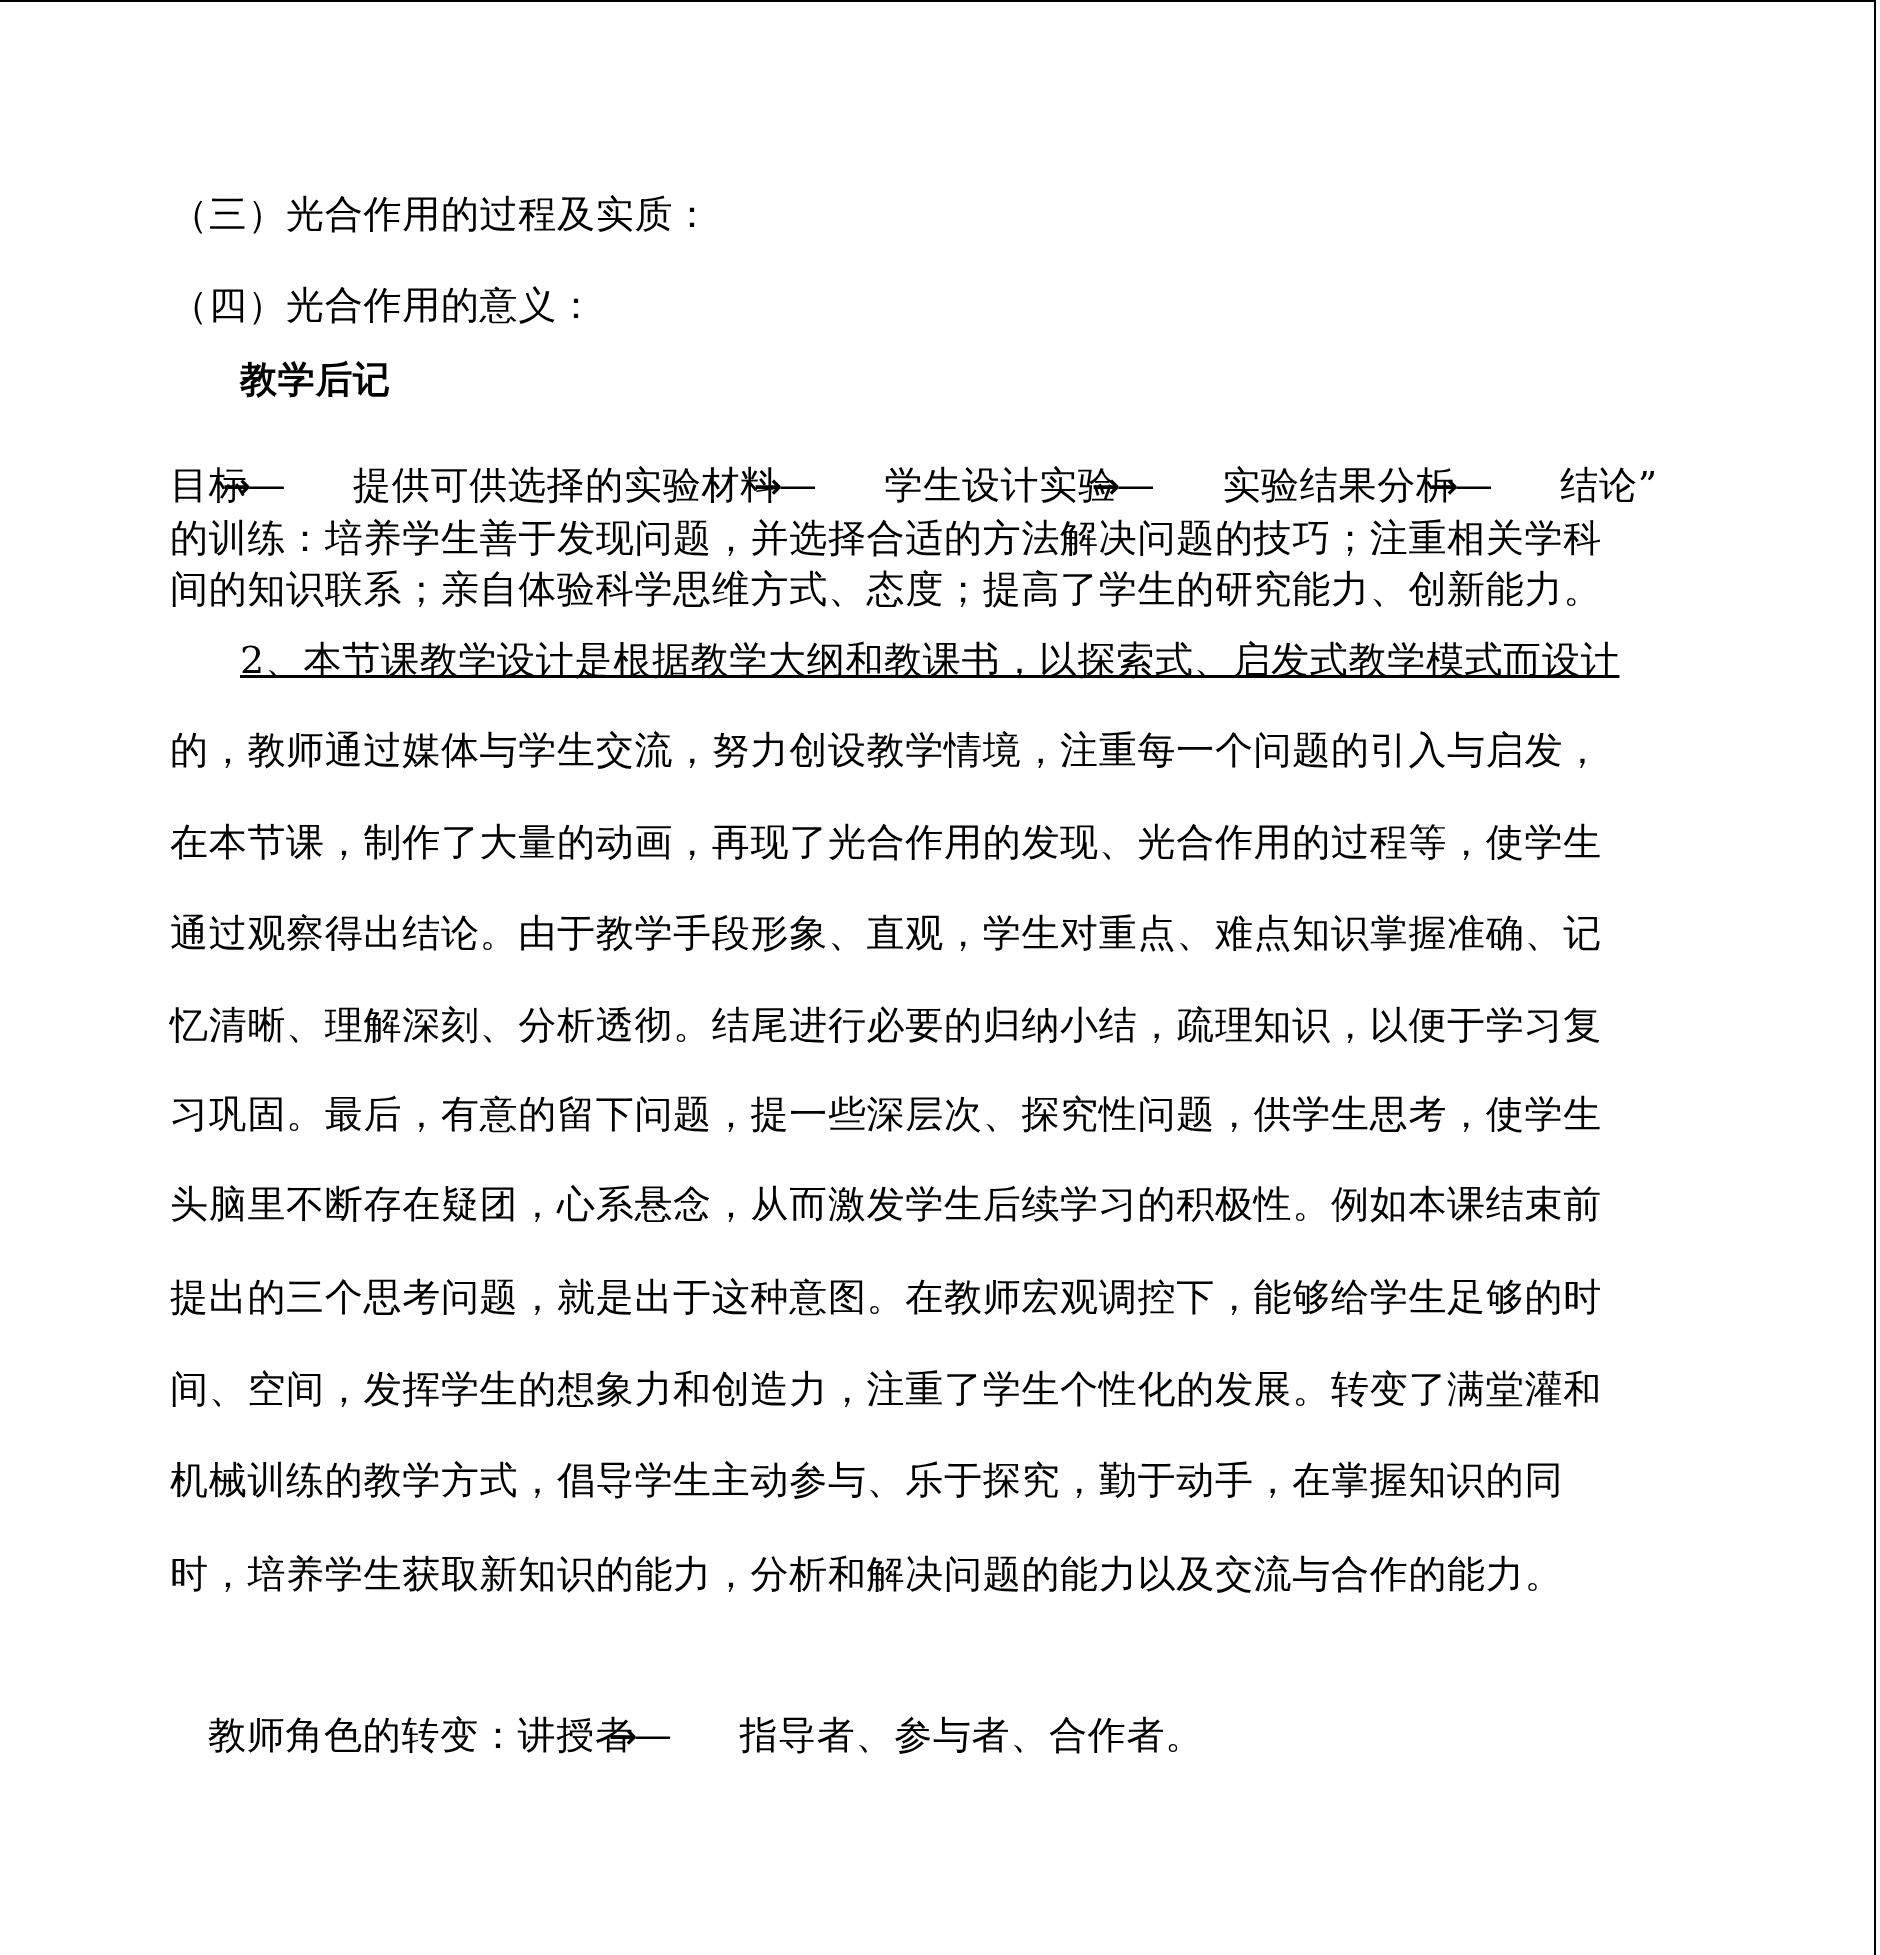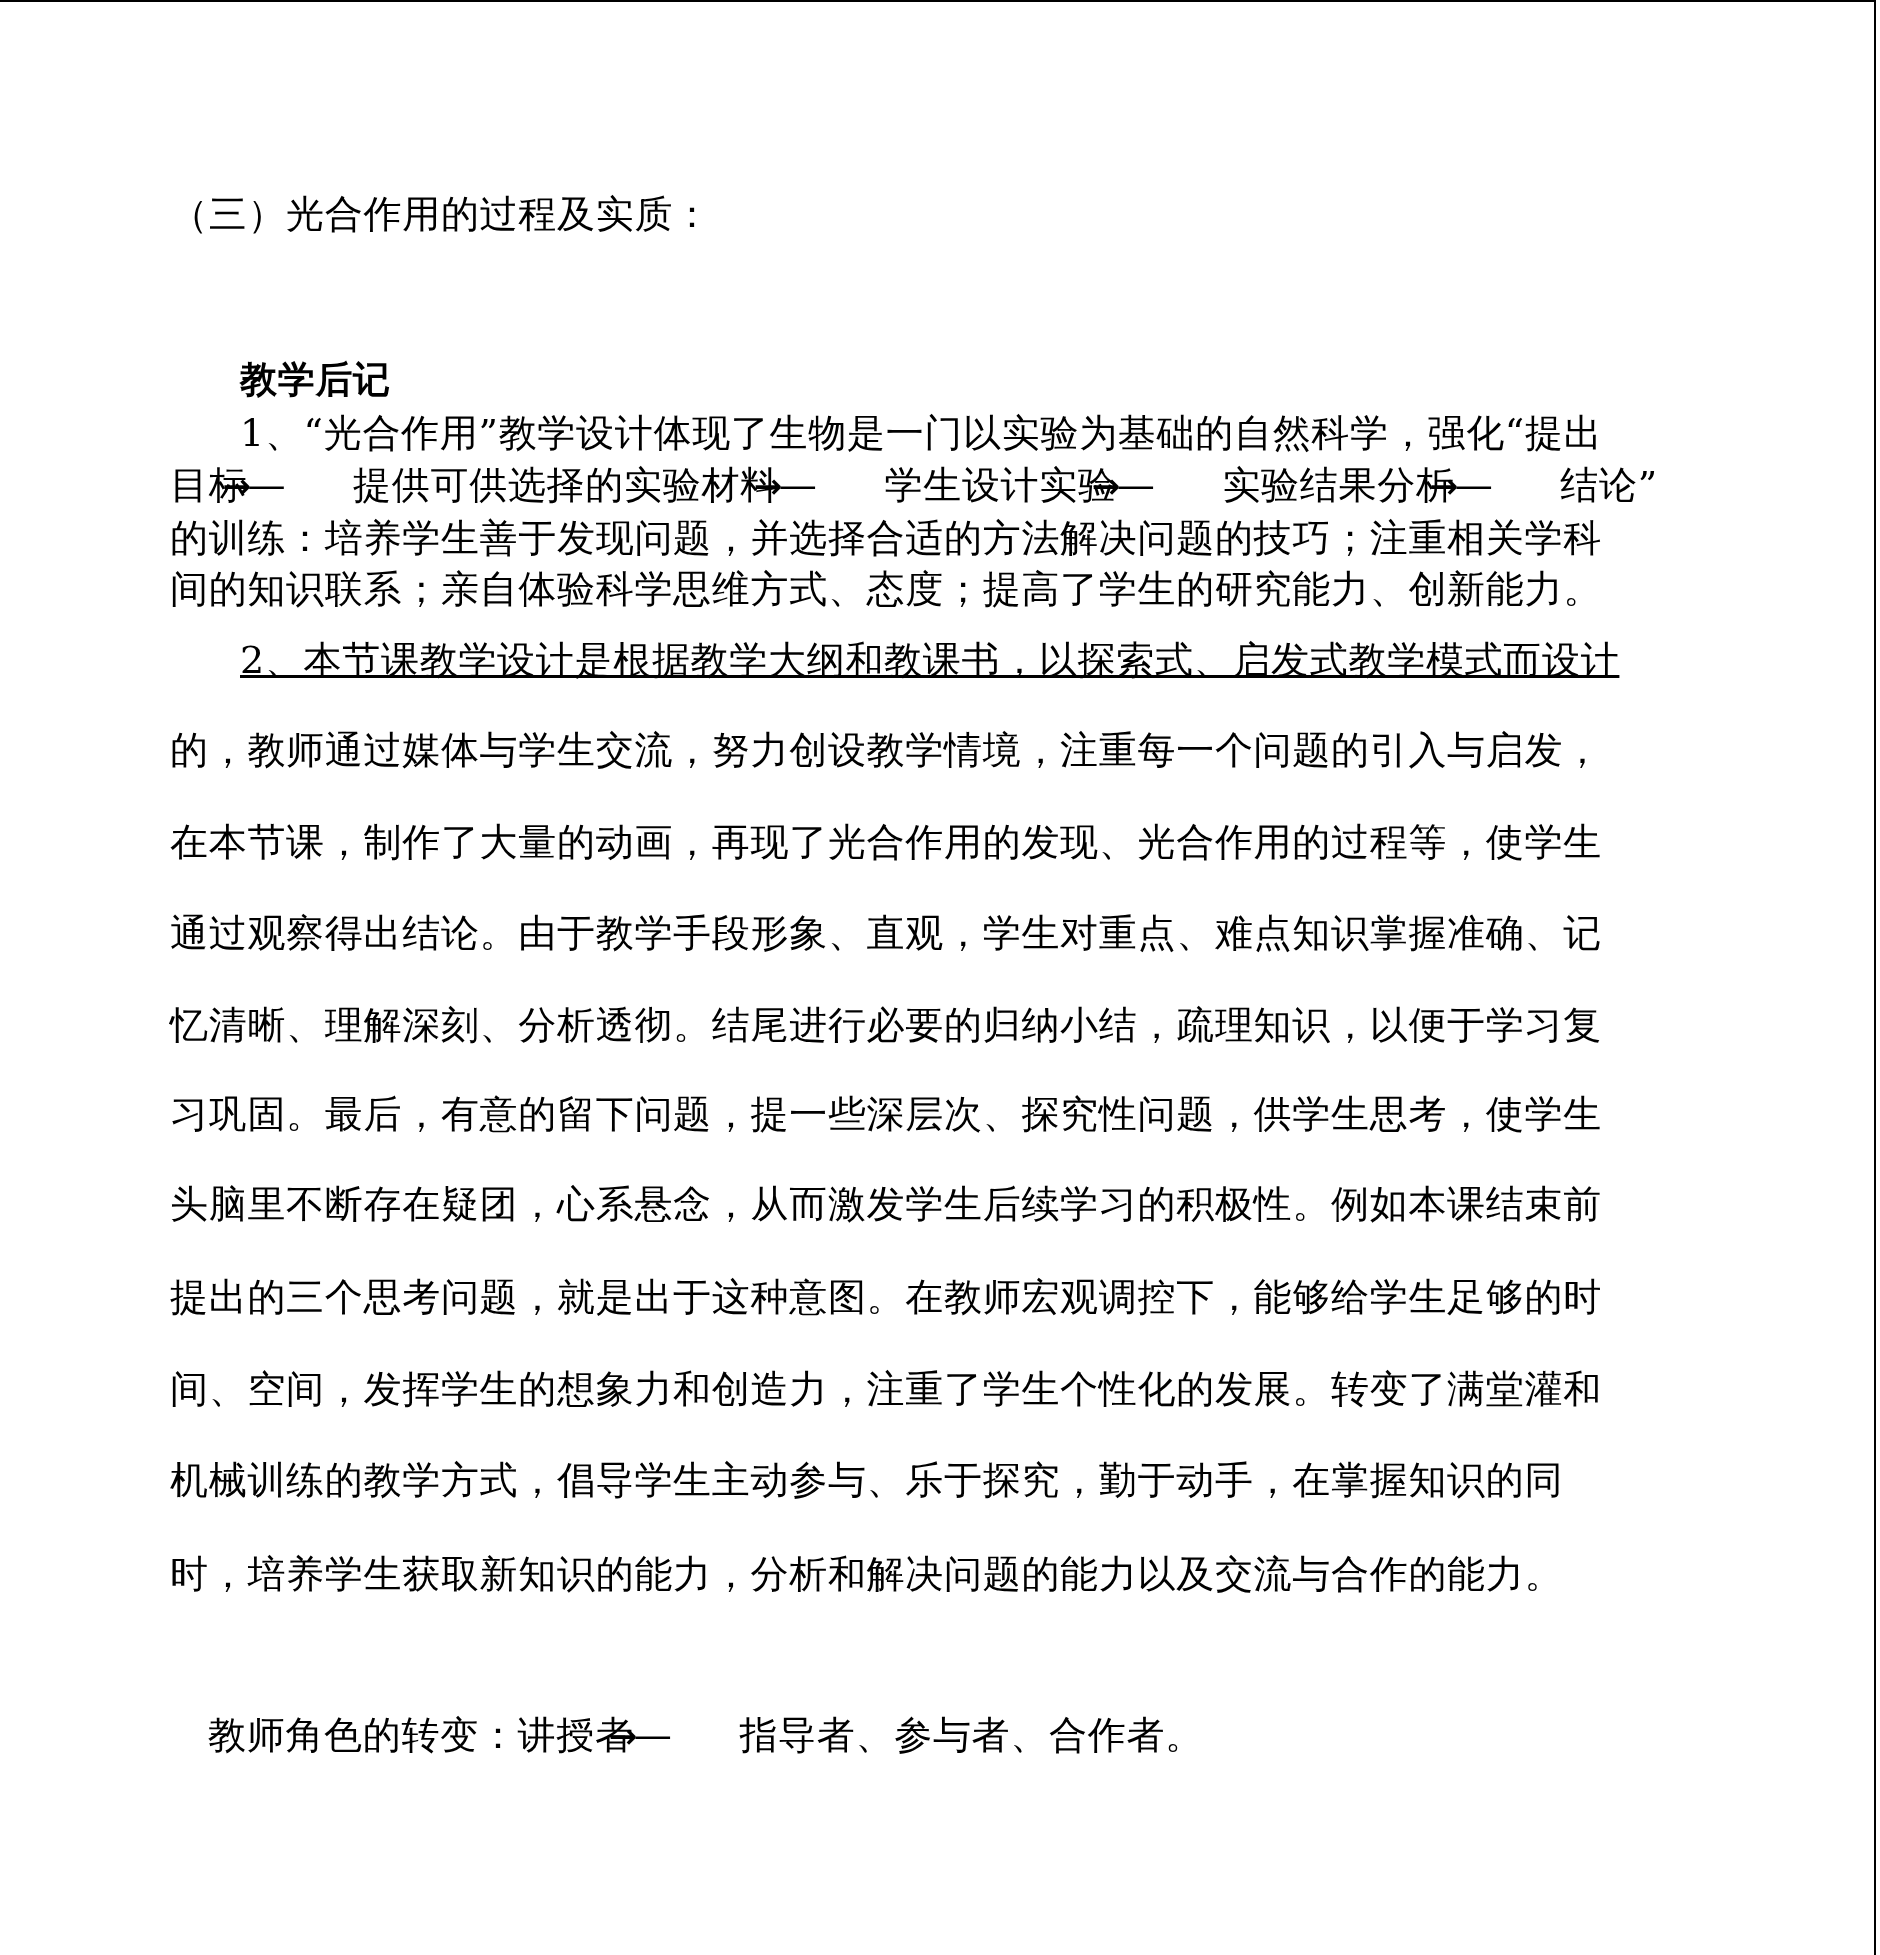--- a/index.html
+++ b/index.html
@@ -57,24 +57,24 @@
       font-size: 38px;
     }
     .gap { display: inline-block; width: 67px; }
   </style>
 </head>
 <body>
 
 <div class="page">
 
   <div class="line" style="top:189px;">（三）光合作用的过程及实质：</div>
+  <div class="line" style="top:280px;">（四）光合作用的意义：</div>
 
   <div class="line indent bold" style="top:354px;">教学后记</div>
 
-  <div class="line indent" style="top:408px;">1、“光合作用”教学设计体现了生物是一门以实验为基础的自然科学，强化“提出</div>
 
   <div class="line" style="top:460px;">
     <span class="flow-seg">目标</span><span class="arrow">→</span><span class="dash">—</span><span class="gap"></span><span class="flow-seg">提供可供选择的实验材料</span><span class="arrow">→</span><span class="dash">—</span><span class="gap"></span><span class="flow-seg">学生设计实验</span><span class="arrow">→</span><span class="dash">—</span><span class="gap"></span><span class="flow-seg">实验结果分析</span><span class="arrow">→</span><span class="dash">—</span><span class="gap"></span><span class="flow-seg">结论”</span>
   </div>
 
   <div class="line" style="top:513px;">的训练：培养学生善于发现问题，并选择合适的方法解决问题的技巧；注重相关学科</div>
   <div class="line" style="top:564px;">间的知识联系；亲自体验科学思维方式、态度；提高了学生的研究能力、创新能力。</div>
 
   <div class="line indent" style="top:635px;text-decoration:underline;">2、本节课教学设计是根据教学大纲和教课书，以探索式、启发式教学模式而设计</div>
   <div class="line" style="top:725px;">的，教师通过媒体与学生交流，努力创设教学情境，注重每一个问题的引入与启发，</div>

